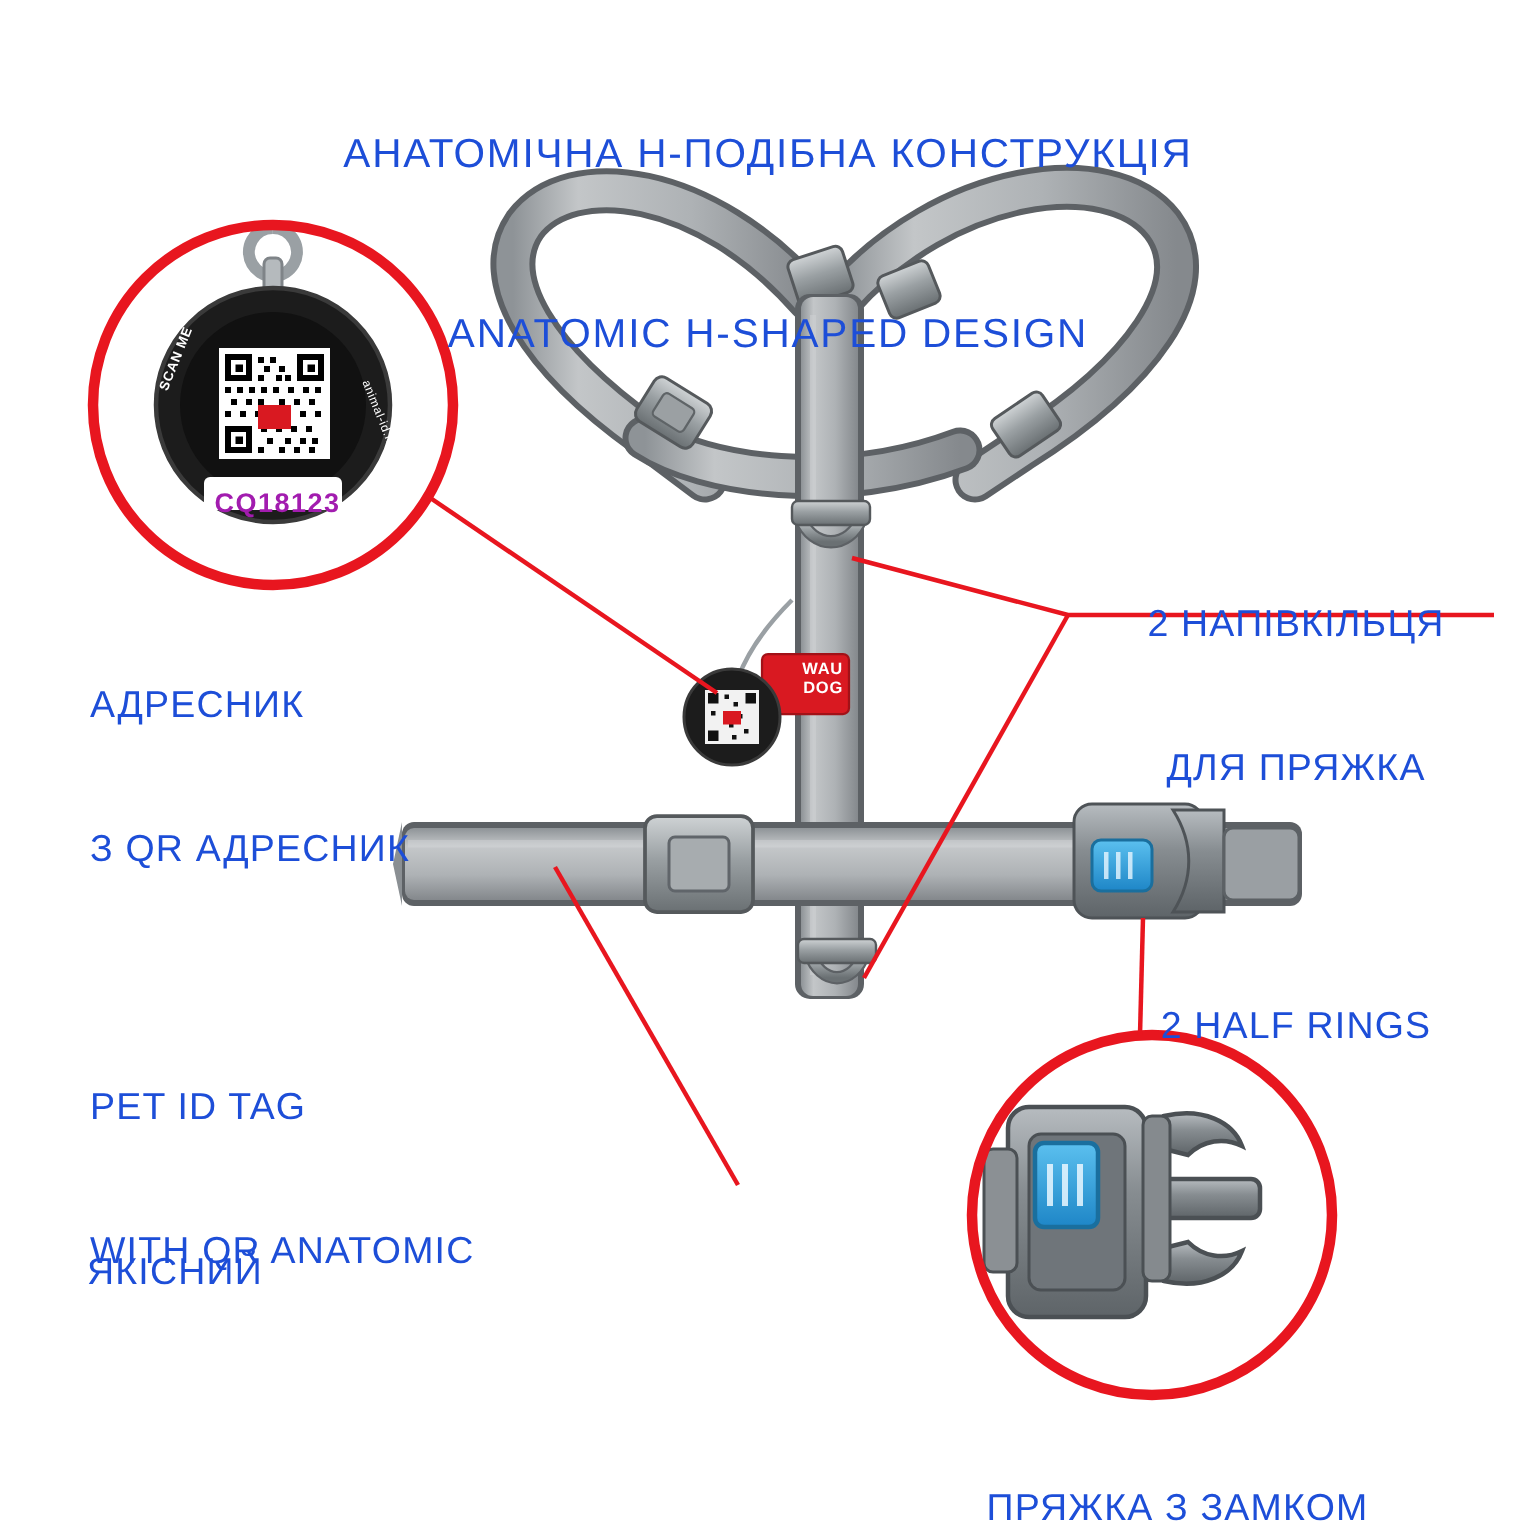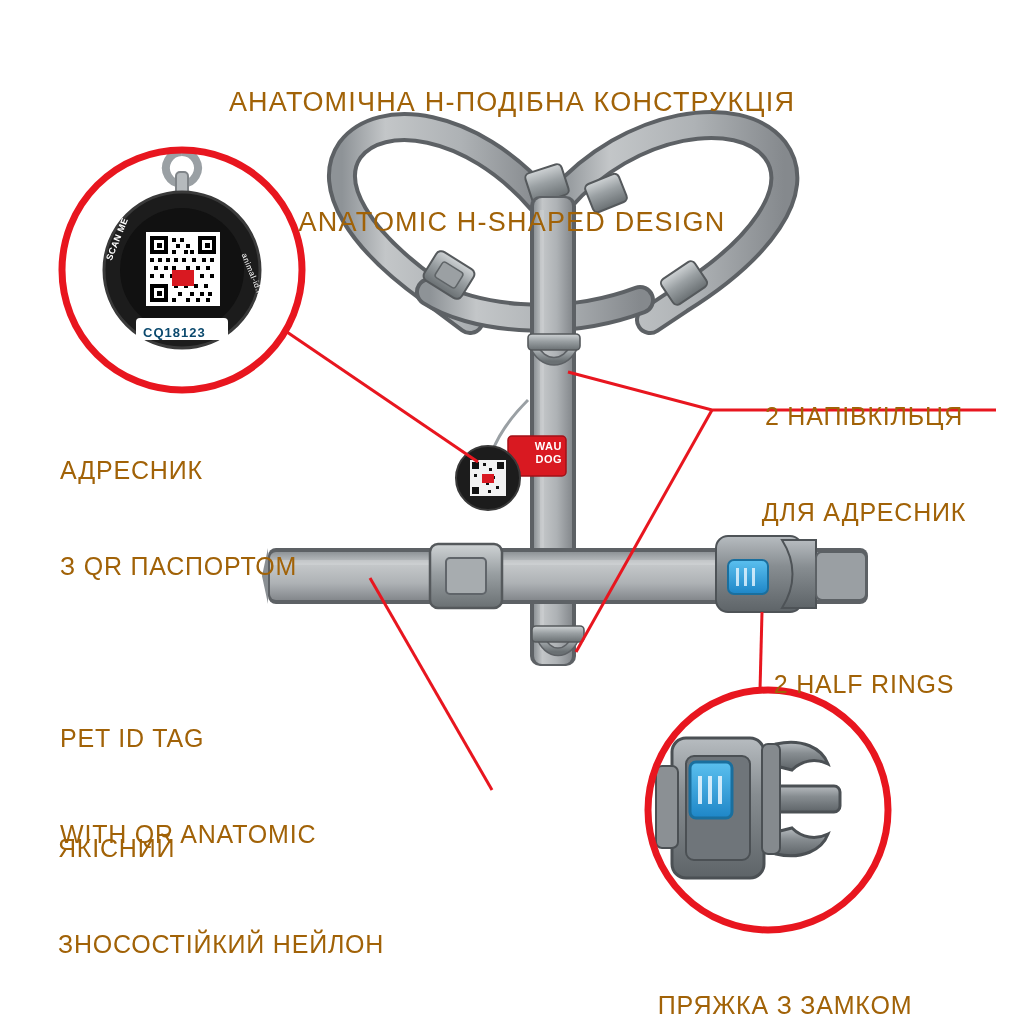--- a/index.html
+++ b/index.html
@@ -24,21 +24,21 @@
     left: 0;
     top: 0;
     width: 1024px;
     height: 1024px;
   }
   .label {
     position: absolute;
     white-space: pre;
     letter-spacing: 0.5px;
     line-height: 1.28;
-    color: #a16207;
+    color: #1d4ed8;
   }
   .title-block {
     top: 16px;
     left: 0;
     width: 1024px;
     text-align: center;
     font-size: 27px;
     letter-spacing: 1.2px;
   }
   .title-block .ua { display: block; }
@@ -92,22 +92,22 @@
     left: 248px;
     top: 252px;
     transform: rotate(68deg);
     transform-origin: left top;
     font-size: 8px;
     font-weight: normal;
   }
   #tag-code {
     left: 143px;
     top: 325px;
-    color: #0c4a6e;
-    font-size: 13px;
+    color: #a21caf;
+    font-size: 18px;
     letter-spacing: 1px;
   }
   #brand-wau {
     position: absolute;
     left: 512px;
     top: 440px;
     width: 50px;
     text-align: right;
     font-size: 11px;
     font-weight: bold;
@@ -346,36 +346,35 @@
     </g>
   </svg>
 
   <div class="label title-block">
     <span class="ua">АНАТОМІЧНА Н-ПОДІБНА КОНСТРУКЦІЯ</span>
     <span class="en">ANATOMIC H-SHAPED DESIGN</span>
   </div>
 
   <div class="label cap" id="cap-tag">
     <span class="line">АДРЕСНИК</span>
-    <span class="line">З QR ПАСПОРТОМ</span>
+    <span class="line">З QR АДРЕСНИК</span>
     <span class="gap"></span>
     <span class="line">PET ID TAG</span>
     <span class="line">WITH QR ANATOMIC</span>
   </div>
 
   <div class="label cap" id="cap-rings">
     <span class="line">2 НАПІВКІЛЬЦЯ</span>
-    <span class="line">ДЛЯ АДРЕСНИК</span>
+    <span class="line">ДЛЯ ПРЯЖКА</span>
     <span class="gap"></span>
     <span class="line">2 HALF RINGS</span>
   </div>
 
   <div class="label cap" id="cap-nylon">
     <span class="line">ЯКІСНИЙ</span>
-    <span class="line">ЗНОСОСТІЙКИЙ НЕЙЛОН</span>
     
     
     
   </div>
 
   <div class="label cap" id="cap-buckle">
     <span class="line">ПРЯЖКА З ЗАМКОМ</span>
     
     
   </div>

